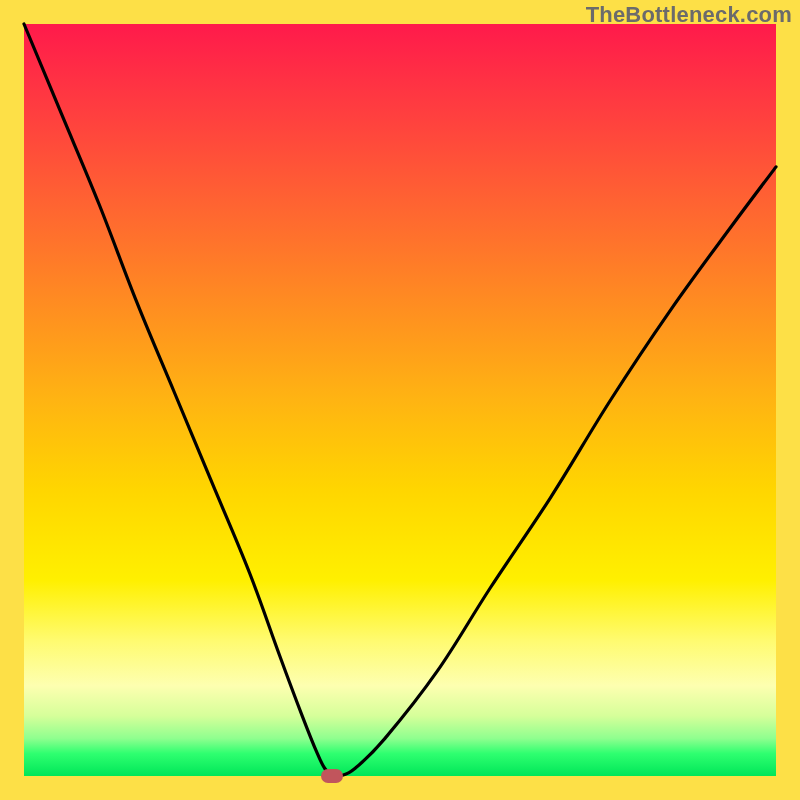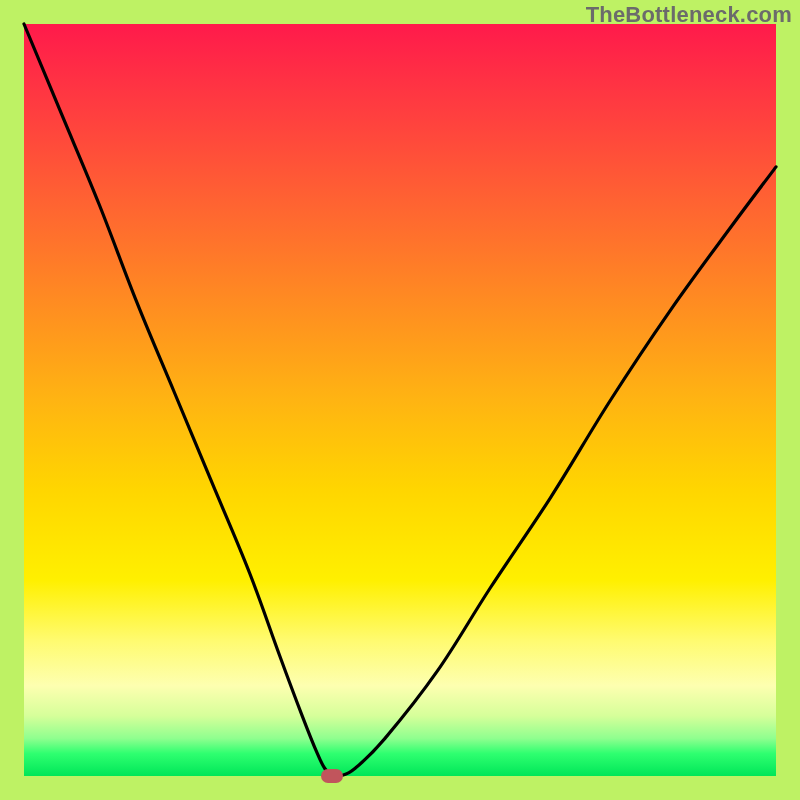--- a/index.html
+++ b/index.html
@@ -1,20 +1,20 @@
 <!DOCTYPE html>
 <html><head>
 <meta charset="utf-8">
 <style>
   * { margin: 0; padding: 0; box-sizing: border-box; }
   html, body { width: 800px; height: 800px; overflow: hidden; background: #000; }
   .frame {
     width: 800px;
     height: 800px;
-    background: #bef264;
+    background: #fde047;
     position: relative;
   }
   .plot-area {
     position: absolute;
     left: 24px;
     top: 24px;
     width: 752px;
     height: 752px;
     background: linear-gradient(to bottom,
       #ff1a4b 0%,

